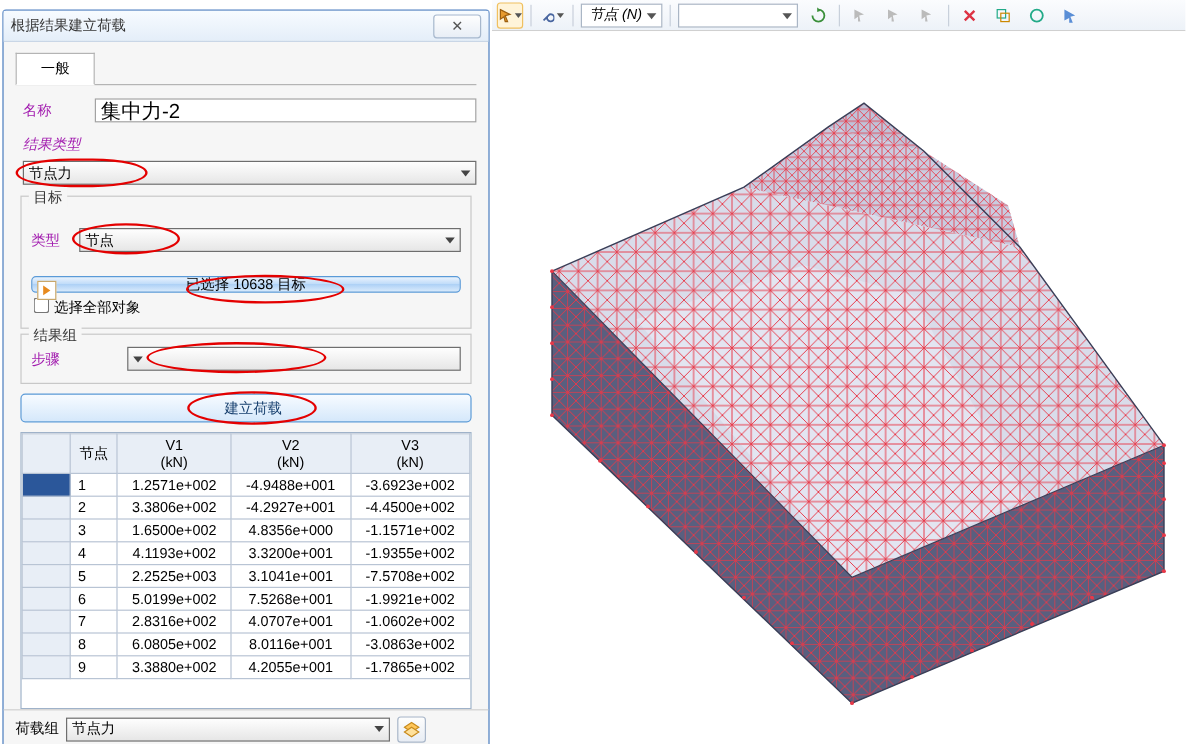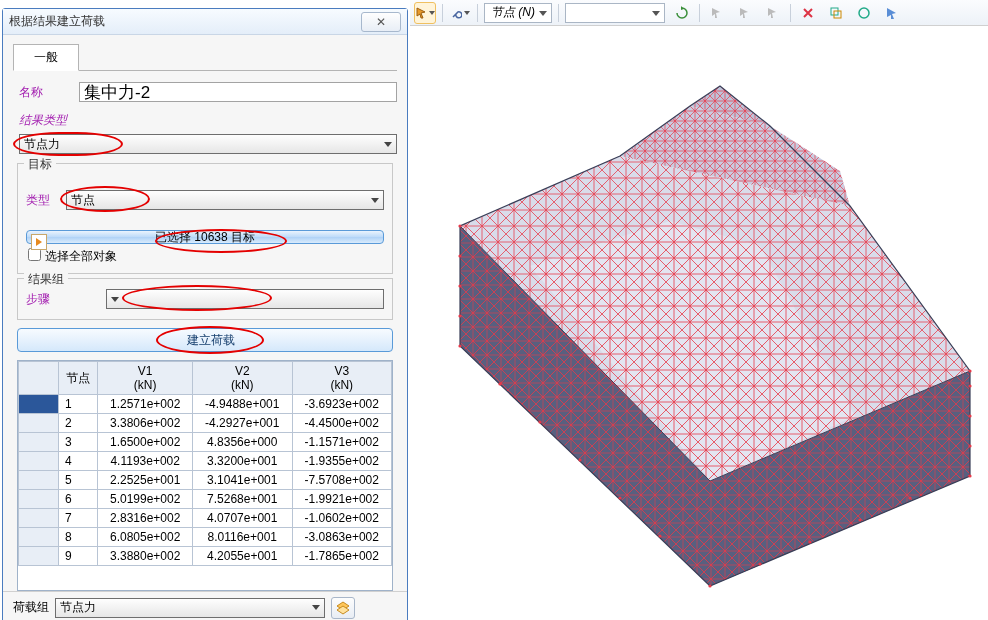--- a/index.html
+++ b/index.html
@@ -271,21 +271,21 @@
             <tr>
               <td class="rowhdr"></td>
               <td class="left">4</td>
               <td>4.1193e+002</td>
               <td>3.3200e+001</td>
               <td>-1.9355e+002</td>
             </tr>
             <tr>
               <td class="rowhdr"></td>
               <td class="left">5</td>
-              <td>2.2525e+001</td>
+              <td>2.2525e+003</td>
               <td>3.1041e+001</td>
               <td>-7.5708e+002</td>
             </tr>
             <tr>
               <td class="rowhdr"></td>
               <td class="left">6</td>
               <td>5.0199e+002</td>
               <td>7.5268e+001</td>
               <td>-1.9921e+002</td>
             </tr>

